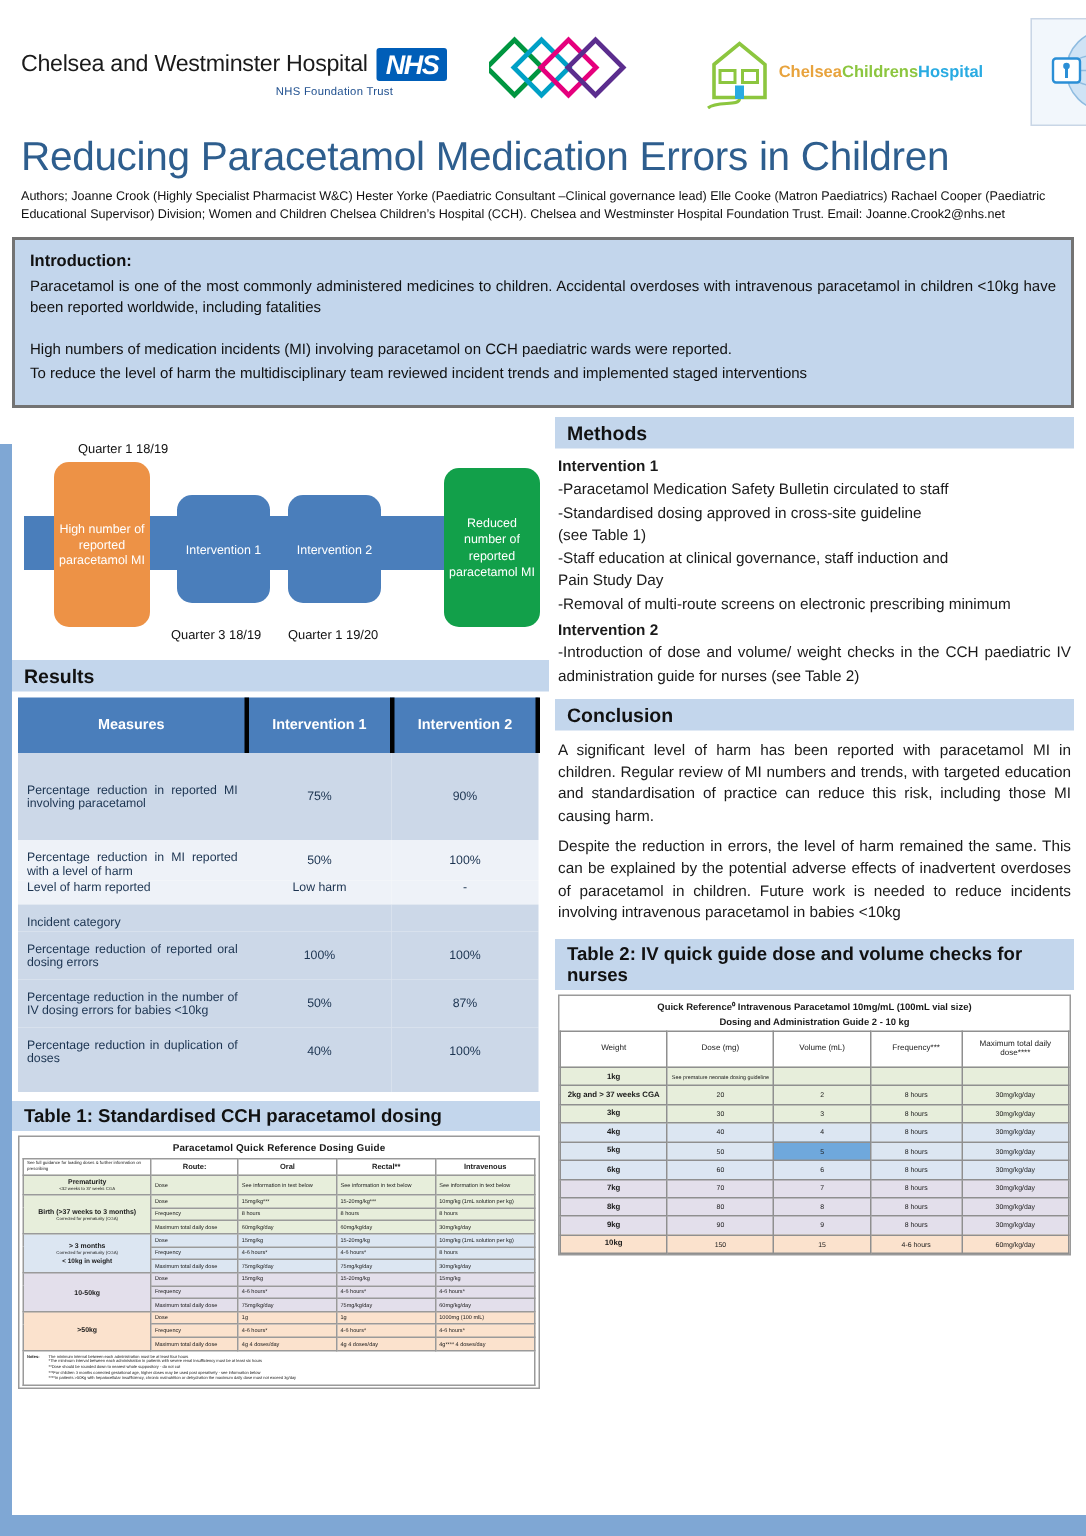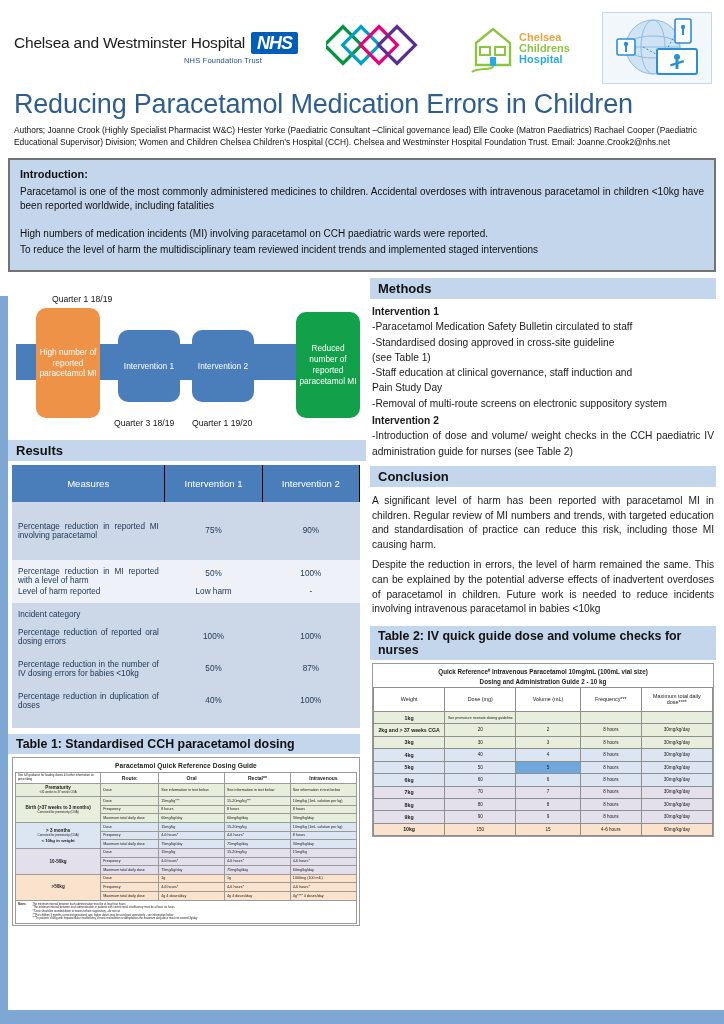--- a/index.html
+++ b/index.html
@@ -16,21 +16,21 @@
   
   .header{height:88px;display:flex;align-items:center;padding:8px 14px 0 14px;box-sizing:border-box;gap:10px;}
   .logo-cw{display:flex;align-items:center;gap:6px;flex:0 0 auto;}
   .cw-text{display:flex;flex-direction:column;align-items:flex-end;}
   .cw-main{font-size:15.5px;color:#1b1b1b;letter-spacing:-0.2px;white-space:nowrap;}
   .cw-sub{font-size:7.5px;color:#20508f;letter-spacing:.2px;margin-top:2px;margin-right:36px;}
   .nhs-badge{background:#005EB8;color:#fff;font-weight:bold;font-style:italic;
     font-size:18px;padding:2px 6px;border-radius:2px;letter-spacing:-1px;line-height:1;}
   .diamonds{flex:0 0 auto;margin-left:18px;}
   .cch-logo{flex:0 0 auto;display:flex;align-items:center;gap:3px;margin-left:26px;}
-  .cch-words{display:flex;flex-direction:column;line-height:1.0;font-weight:bold;font-size:11px;}
+  .cch-words{display:flex;flex-direction:row;line-height:1.0;font-weight:bold;font-size:11px;}
   .cch-1{color:#e8a33d;}
   .cch-2{color:#8cc63f;}
   .cch-3{color:#29abe2;}
   .globe-box{flex:0 0 auto;margin-left:22px;width:108px;height:70px;border:1px solid #c9d6e6;
      background:#f2f7fc;position:relative;overflow:hidden;}
 
   
   .title{font-size:27px;color:#2e5e8e;padding:2px 14px 0 14px;letter-spacing:-0.2px;line-height:1.1;}
   .authors{font-size:8.4px;line-height:1.5;padding:4px 14px 0 14px;color:#111;}
 
@@ -56,22 +56,22 @@
   .f-blue{background:#4a7ebb;}
   .f-green{background:#12a04a;}
 
   
   .bar{background:#c3d6ec;font-size:13px;font-weight:bold;color:#111;padding:3px 8px;box-sizing:border-box;}
   .bar.small{font-size:12.4px;}
 
   
   .res-wrap{padding:4px 6px 0 4px;}
   table.res{width:100%;border-collapse:collapse;table-layout:fixed;}
-  table.res th{background:#4a7ebb;color:#fff;font-size:9.6px;font-weight:normal;padding:13px 4px;
-     text-align:center;border-right:1px solid #000000;}
+  table.res th{background:#4a7ebb;color:#fff;font-size:9.6px;font-weight:bold;padding:13px 4px;
+     text-align:center;border-right:3px solid #000000;}
   table.res td{font-size:8.2px;color:#1b3350;padding:7px 6px;vertical-align:middle;}
   table.res td.measure{text-align:justify;}
   table.res td.val{text-align:center;}
   .row-a{background:#ccd8e8;}
   .row-b{background:#eef2f8;}
   .row-c{background:#ccd8e8;}
 
   
   .m-body{font-size:10.2px;line-height:1.5;padding:3px 2px 0 2px;}
   .m-body .hd{font-weight:bold;margin-top:2px;}
@@ -395,21 +395,21 @@
     <div class="col-right">
 
       <div class="bar">Methods</div>
       <div class="m-body">
         <div class="hd">Intervention 1</div>
         <div>-Paracetamol Medication Safety Bulletin circulated to staff</div>
         <div>-Standardised dosing approved in cross-site guideline</div>
         <div>(see Table 1)</div>
         <div>-Staff education at clinical governance, staff induction and</div>
         <div>Pain Study Day</div>
-        <div class="ln">-Removal of multi-route screens on electronic suppository system</div>
+        <div class="ln">-Removal of multi-route screens on electronic prescribing minimum</div>
         <div class="hd">Intervention 2</div>
         <div class="ln">-Introduction of dose and volume/ weight checks in the CCH paediatric IV administration guide for nurses (see Table 2)</div>
       </div>
 
       <div class="bar" style="margin-top:7px;">Conclusion</div>
       <div class="c-body">
         <p>A significant level of harm has been reported with paracetamol MI in children. Regular review of MI numbers and trends, with targeted education and standardisation of practice can reduce this risk, including those MI causing harm.</p>
         <p>Despite the reduction in errors, the level of harm remained the same. This can be explained by the potential adverse effects of inadvertent overdoses of paracetamol in children. Future work is needed to reduce incidents involving intravenous paracetamol in babies &lt;10kg</p>
       </div>
 

